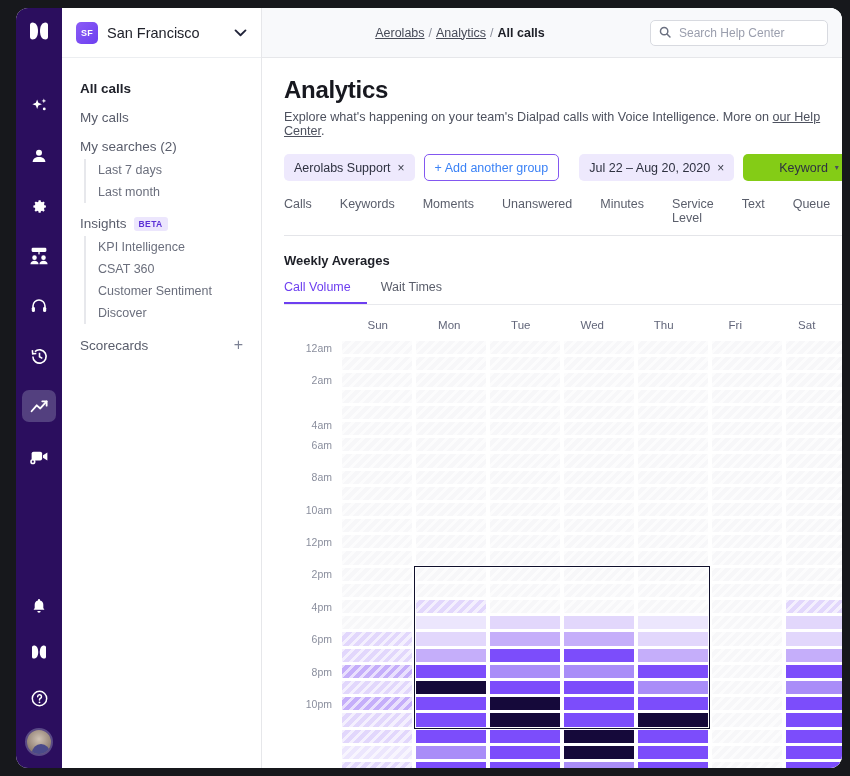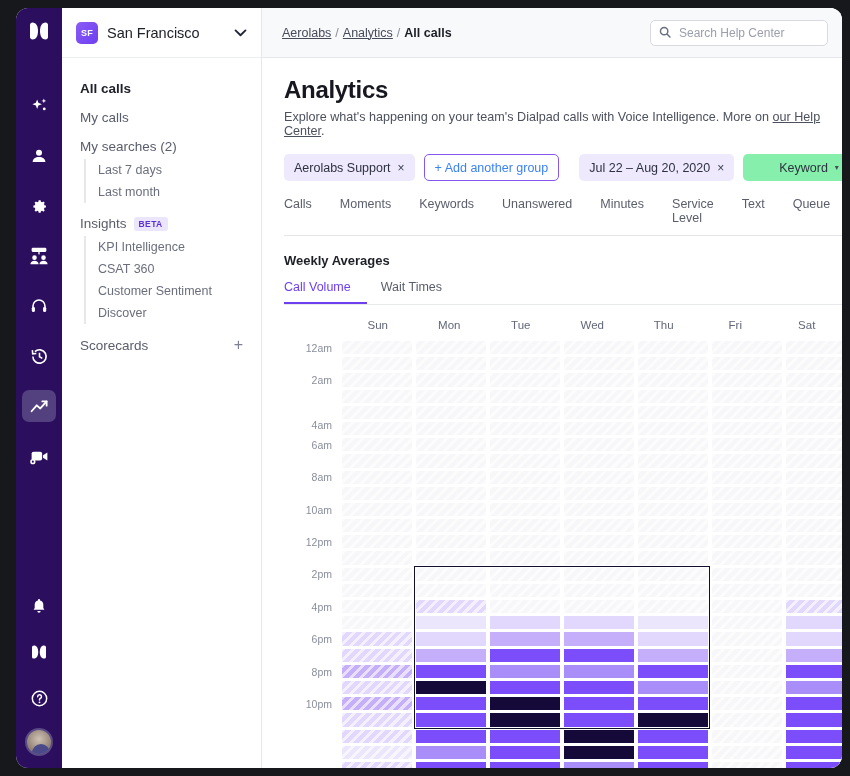--- a/index.html
+++ b/index.html
@@ -118,21 +118,21 @@
   
   .main { flex: 1; display: flex; flex-direction: column; min-width: 0; background: #fff; }
   .topbar {
     height: 50px;
     background: #f8f9fb;
     border-bottom: 1px solid #e6e7ea;
     display: flex; align-items: center;
     padding: 0 14px 0 20px;
     gap: 12px;
   }
-  .crumbs { font-size: 12.5px; color: #474b58; flex: 1; }
+  .crumbs { font-size: 12.5px; color: #474b58; flex: 1; text-align: center; }
   .crumbs a { color: #474b58; text-decoration: underline; }
   .crumbs .sep { margin: 0 4px; color: #8b8f9c; text-decoration: none; display: inline-block; }
   .crumbs .cur { color: #1d1f27; font-weight: bold; }
   .search {
     width: 178px; height: 26px;
     background: #ffffff;
     border: 1px solid #d8dae0;
     border-radius: 5px;
     display: flex; align-items: center;
     padding: 0 8px; gap: 6px;
@@ -151,21 +151,21 @@
 
   .filters { display: flex; align-items: center; gap: 9px; margin-bottom: 16px; }
   .pill {
     height: 27px; border-radius: 5px;
     display: flex; align-items: center; gap: 7px;
     padding: 0 10px; font-size: 12.5px;
     cursor: pointer; white-space: nowrap;
   }
   .pill.lav { background: #eee9fd; color: #2e3140; }
   .pill.outline { background: #fff; border: 1px solid #8357f0; color: #3b82f6; }
-  .pill.grey { background: #86efac; color: #2e3140; padding-left: 36px; }
+  .pill.grey { background: #84cc16; color: #2e3140; padding-left: 36px; }
   .pill .x { color: #3b3f4b; font-size: 12px; }
   .pill .caret { font-size: 8px; color: #4a4e5b; }
   .divider-v { width: 1px; height: 22px; background: #dfe1e6; margin: 0 1px; }
 
   .tabs {
     display: flex; gap: 0;
     border-bottom: 1px solid #e4e5e9;
     margin-right: 0;
   }
   .tab {
@@ -412,22 +412,22 @@
           <span class="caret">▾</span>
         </div>
         <div class="pill grey">
           <span>Moment</span>
 
         </div>
       </div>
 
       <div class="tabs" id="tabs">
           <div class="tab">Calls</div>
+          <div class="tab">Keywords</div>
           <div class="tab">Moments</div>
-          <div class="tab">Keywords</div>
           <div class="tab">Unanswered</div>
           <div class="tab">Minutes</div>
           <div class="tab">Service Level</div>
           <div class="tab">Text</div>
           <div class="tab">Queue</div>
         </div>
 
       <div class="section-title">Weekly Averages</div>
 
       <div class="subtabs">

